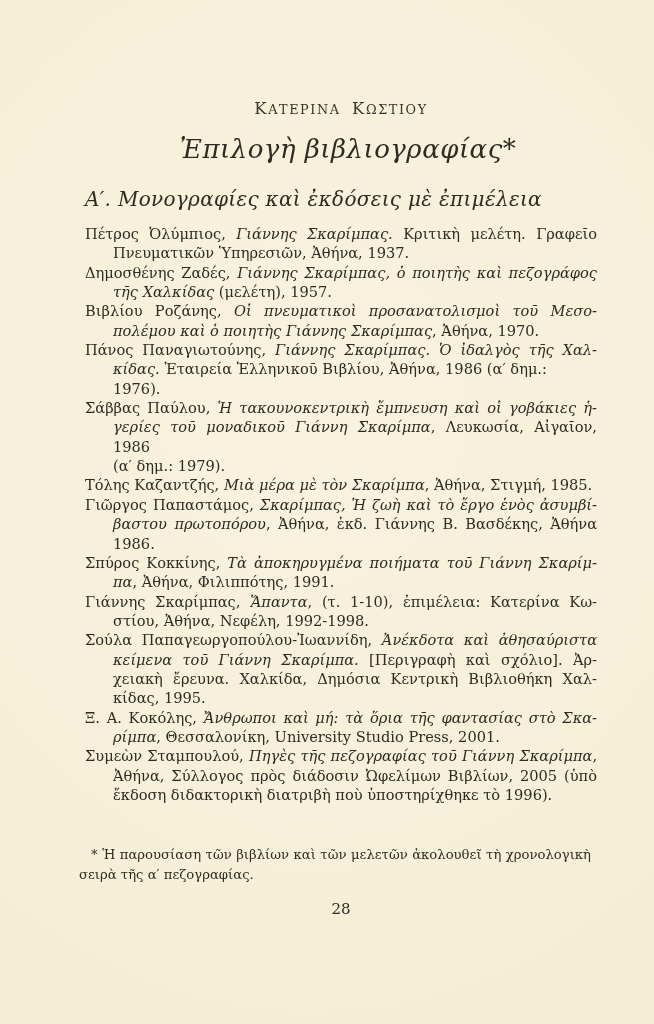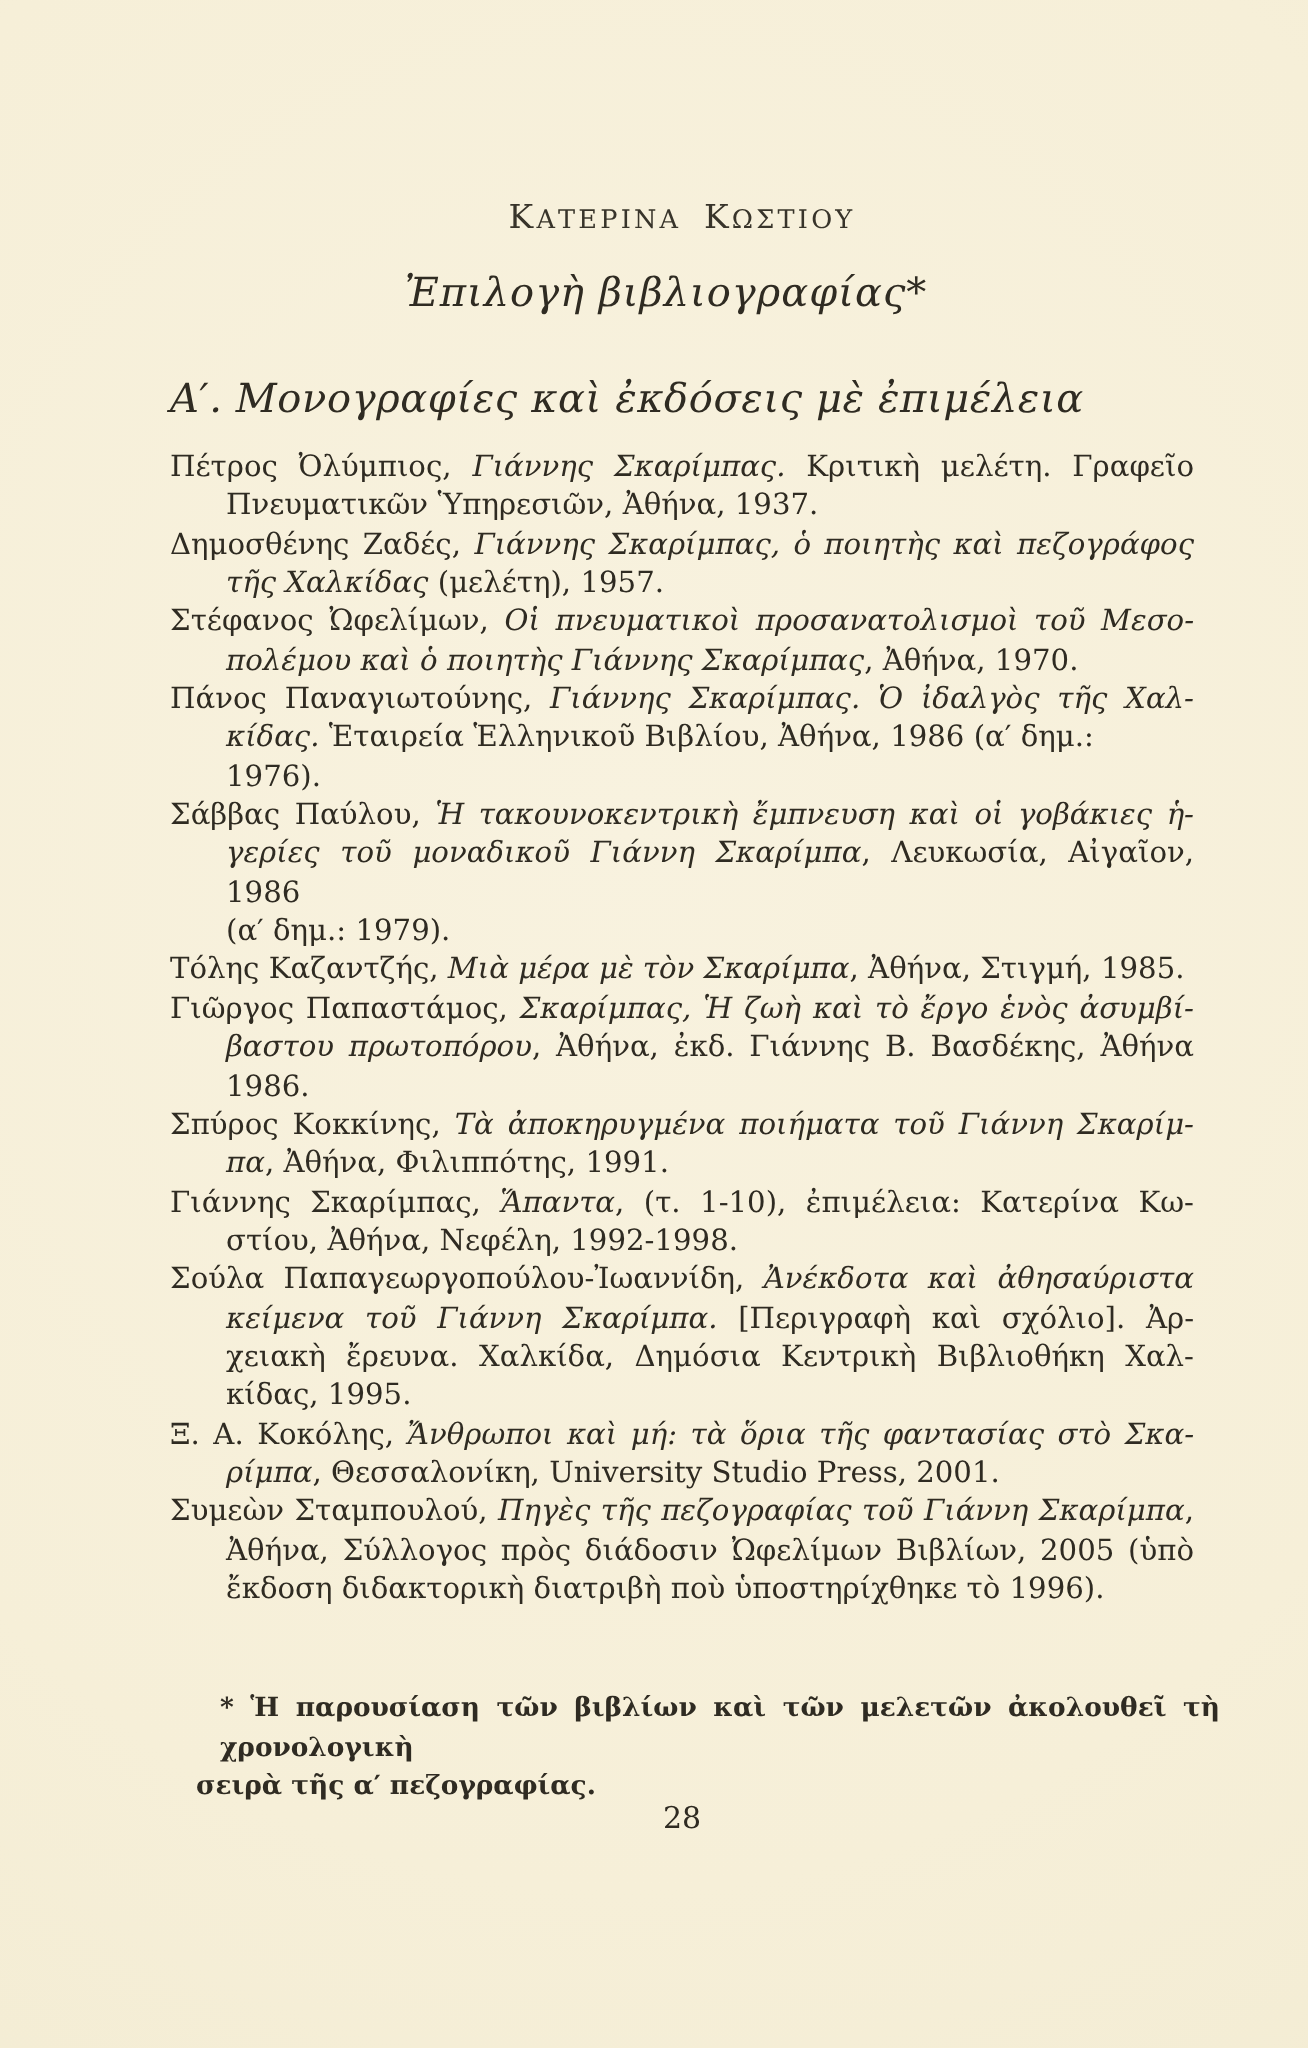--- a/index.html
+++ b/index.html
@@ -19,43 +19,43 @@
 
   .author {
     position: absolute; top: 99px; left: 85px; width: 512px;
     text-align: center;
     font-size: 12.8px; letter-spacing: 1.6px;
     color: #38342a;
   }
   .author .initial { font-size: 16.5px; }
 
   .title {
-    position: absolute; top: 134px; left: 77px; width: 512px;
+    position: absolute; top: 134px; left: 92px; width: 512px;
     text-align: center;
     font-style: italic;
-    font-size: 20px; letter-spacing: .5px;
+    font-size: 26px; letter-spacing: .5px;
   }
 
   .section-heading {
     position: absolute; top: 187px; left: 85px; width: 512px;
     font-style: italic;
     font-size: 20px; letter-spacing: .3px;
   }
 
   .bib {
     position: absolute; top: 224px; left: 85px; width: 512px;
     font-size: 14.6px; line-height: 19.35px;
   }
   .bib-line.cont { padding-left: 28px; }
   .bib-line.full { text-align: justify; text-align-last: justify; }
   .bib-line em, .footnote em { font-style: italic; }
 
   .footnote {
-    position: absolute; top: 845px; left: 98px; width: 512px;
-    font-size: 13.2px; line-height: 19.5px; font-weight: bold;
+    position: absolute; top: 845px; left: 79px; width: 512px;
+    font-size: 13.2px; line-height: 19.5px;
   }
   .fn-line.full { text-align: justify; text-align-last: justify; }
   .fn-line.ind { padding-left: 12px; }
 
   .page-number {
     position: absolute; top: 900px; left: 85px; width: 512px;
     text-align: center;
     font-size: 15px;
   }
 </style>
@@ -69,21 +69,21 @@
   <div class="bib">
       <div class="bib-entry">
         <div class="bib-line full"><span>Πέτρος Ὀλύμπιος, </span><em>Γιάννης Σκαρίμπας.</em><span> Κριτικὴ μελέτη. Γραφεῖο</span></div>
         <div class="bib-line cont"><span>Πνευματικῶν Ὑπηρεσιῶν, Ἀθήνα, 1937.</span></div>
       </div>
       <div class="bib-entry">
         <div class="bib-line full"><span>Δημοσθένης Ζαδές, </span><em>Γιάννης Σκαρίμπας, ὁ ποιητὴς καὶ πεζογράφος</em></div>
         <div class="bib-line cont"><em>τῆς Χαλκίδας</em><span> (μελέτη), 1957.</span></div>
       </div>
       <div class="bib-entry">
-        <div class="bib-line full"><span>Στέφανος Ὠφελίμων, </span><em>Οἱ πνευματικοὶ προσανατολισμοὶ τοῦ Μεσο-</em></div>
+        <div class="bib-line full"><span>Βιβλίου Ροζάνης, </span><em>Οἱ πνευματικοὶ προσανατολισμοὶ τοῦ Μεσο-</em></div>
         <div class="bib-line cont"><em>πολέμου καὶ ὁ ποιητὴς Γιάννης Σκαρίμπας</em><span>, Ἀθήνα, 1970.</span></div>
       </div>
       <div class="bib-entry">
         <div class="bib-line full"><span>Πάνος Παναγιωτούνης, </span><em>Γιάννης Σκαρίμπας. Ὁ ἰδαλγὸς τῆς Χαλ-</em></div>
         <div class="bib-line cont"><em>κίδας.</em><span> Ἑταιρεία Ἑλληνικοῦ Βιβλίου, Ἀθήνα, 1986 (α′ δημ.: 1976).</span></div>
       </div>
       <div class="bib-entry">
         <div class="bib-line full"><span>Σάββας Παύλου, </span><em>Ἡ τακουνοκεντρικὴ ἔμπνευση καὶ οἱ γοβάκιες ἡ-</em></div>
         <div class="bib-line cont full"><em>γερίες τοῦ μοναδικοῦ Γιάννη Σκαρίμπα</em><span>, Λευκωσία, Αἰγαῖον, 1986</span></div>
         <div class="bib-line cont"><span>(α′ δημ.: 1979).</span></div>

